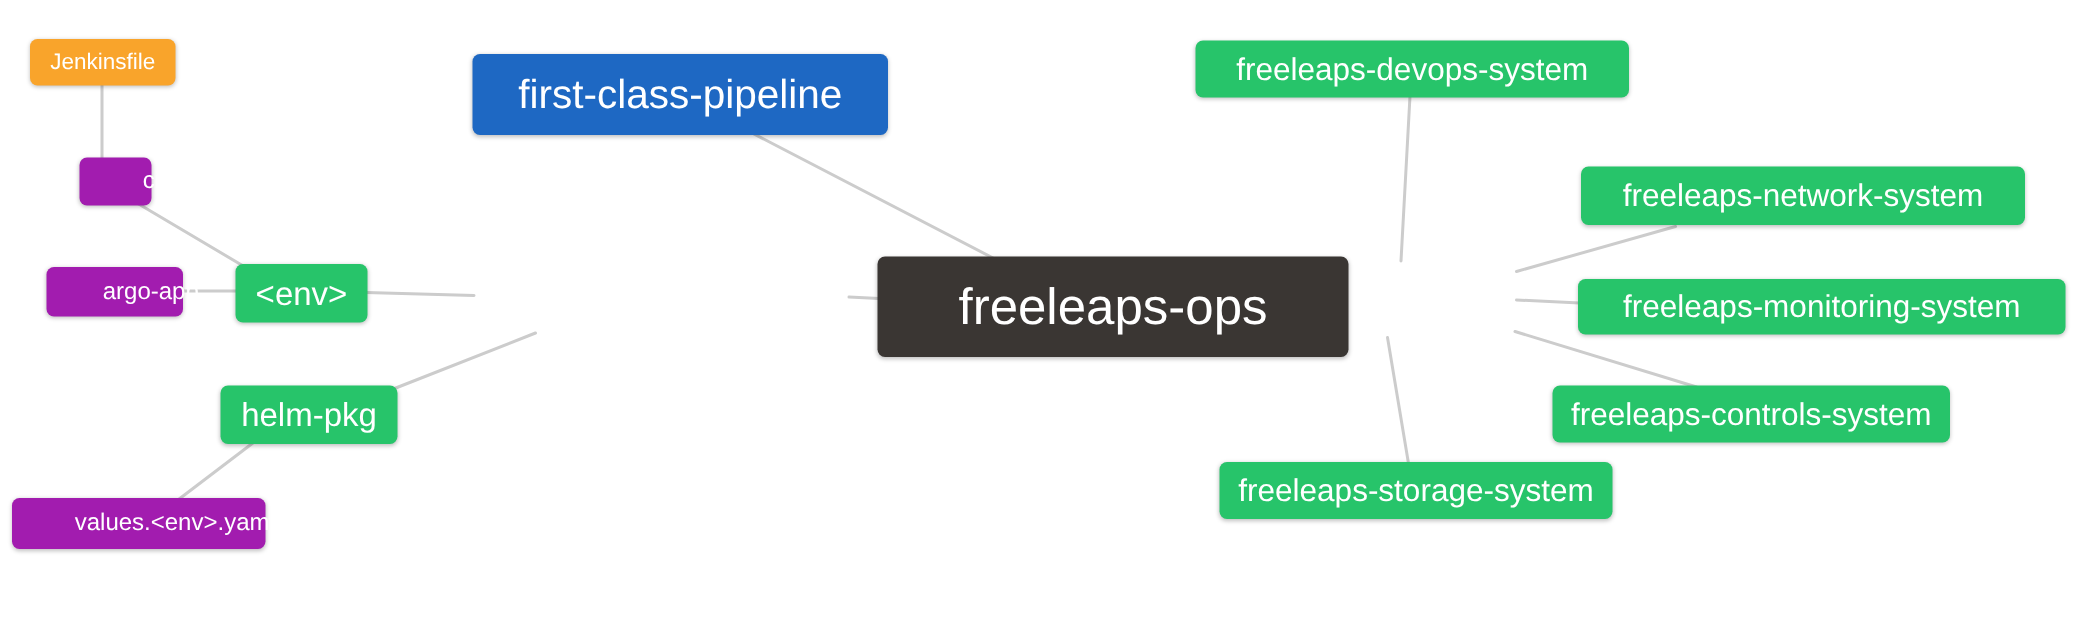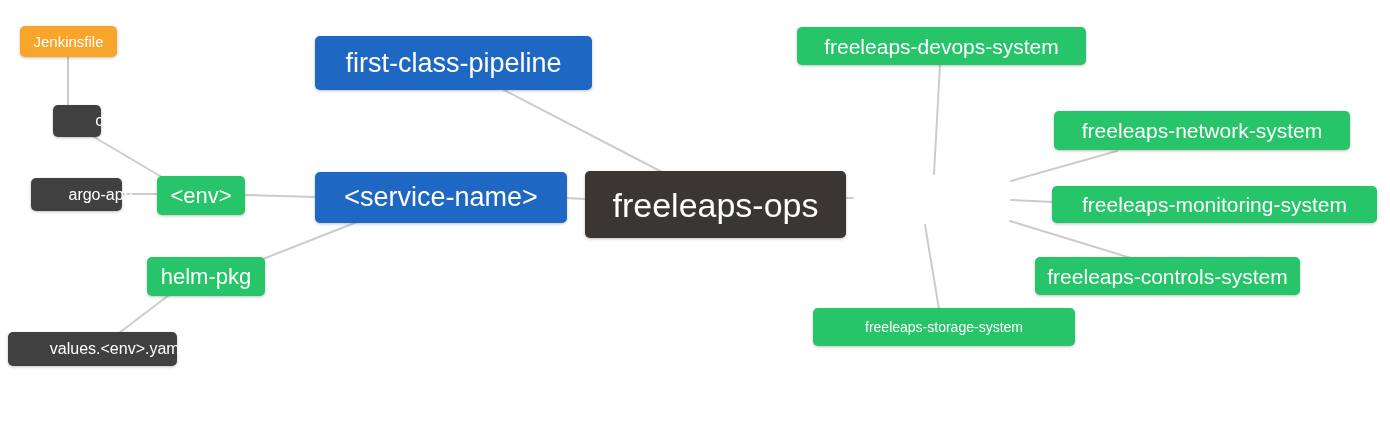--- a/index.html
+++ b/index.html
@@ -21,38 +21,38 @@
     box-shadow:0 1px 3px rgba(0,0,0,0.25);
     white-space:nowrap;
     cursor:pointer;
     box-sizing:border-box;
     line-height:1;
   }
   
   .lv-root{background:#3a3633;}
   .lv-1{background:#1e68c3;}
   .lv-2{background:#27c46a;}
-  .lv-3{background:#404040;padding-left:48px;}
+  .lv-3{background:#a21caf;padding-left:48px;}
   .lv-4{background:#f9a42b;}
   
   .n-jenkinsfile {left:20px;  top:26px;  width:97px;  height:31px; font-size:15px;}
   .n-ci          {left:53px;  top:105px; width:32px;  height:32px; font-size:16px;}
   .n-argo-app    {left:31px;  top:178px; width:91px;  height:33px; font-size:16px;}
   .n-env         {left:157px; top:176px; width:88px;  height:39px; font-size:22px;}
   .n-helm-pkg    {left:147px; top:257px; width:118px; height:39px; font-size:22px;}
   .n-values      {left:8px;   top:332px; width:169px; height:34px; font-size:16px;}
   .n-first-class {left:315px; top:36px;  width:277px; height:54px; font-size:27px;}
   .n-service     {left:315px; top:172px; width:252px; height:51px; font-size:27px;}
-  .n-ops         {left:585px; top:171px; width:261px; height:67px; font-size:34px;}
+  .n-ops         {left:585px; top:171px; width:314px; height:67px; font-size:34px;}
   .n-manifests   {left:851px; top:173px; width:161px; height:54px; font-size:27px;}
   .n-devops      {left:797px; top:27px;  width:289px; height:38px; font-size:21px;}
   .n-network     {left:1054px;top:111px; width:296px; height:39px; font-size:21px;}
   .n-monitoring  {left:1052px;top:186px; width:325px; height:37px; font-size:21px;}
   .n-controls    {left:1035px;top:257px; width:265px; height:38px; font-size:21px;}
-  .n-storage     {left:813px; top:308px; width:262px; height:38px; font-size:14px;}
+  .n-storage     {left:813px; top:308px; width:262px; height:38px; font-size:21px;}
 </style>
 </head>
 <body>
 
 <div id="canvas">
 
   <svg id="edges" viewBox="0 0 1390 421" xmlns="http://www.w3.org/2000/svg">
     <line x1="68" y1="56" x2="68" y2="106"></line>
     <line x1="84" y1="131" x2="165" y2="179"></line>
     <line x1="121" y1="194" x2="158" y2="194"></line>
@@ -69,21 +69,20 @@
     <line x1="925" y1="225" x2="939" y2="309"></line>
   </svg>
 
   <div class="node lv-4 n-jenkinsfile">Jenkinsfile</div>
   <div class="node lv-3 n-ci">ci</div>
   <div class="node lv-2 n-env">&lt;env&gt;</div>
   <div class="node lv-3 n-argo-app">argo-app</div>
   <div class="node lv-2 n-helm-pkg">helm-pkg</div>
   <div class="node lv-3 n-values">values.&lt;env&gt;.yaml</div>
   <div class="node lv-1 n-first-class">first-class-pipeline</div>
-  <div class="node lv-1 n-service">&lt;service-name&gt;</div>
   <div class="node lv-root n-ops">freeleaps-ops</div>
   <div class="node lv-2 n-devops">freeleaps-devops-system</div>
   <div class="node lv-2 n-network">freeleaps-network-system</div>
   <div class="node lv-2 n-monitoring">freeleaps-monitoring-system</div>
   <div class="node lv-2 n-controls">freeleaps-controls-system</div>
   <div class="node lv-2 n-storage">freeleaps-storage-system</div>
 
 </div>
 
 </body></html>

